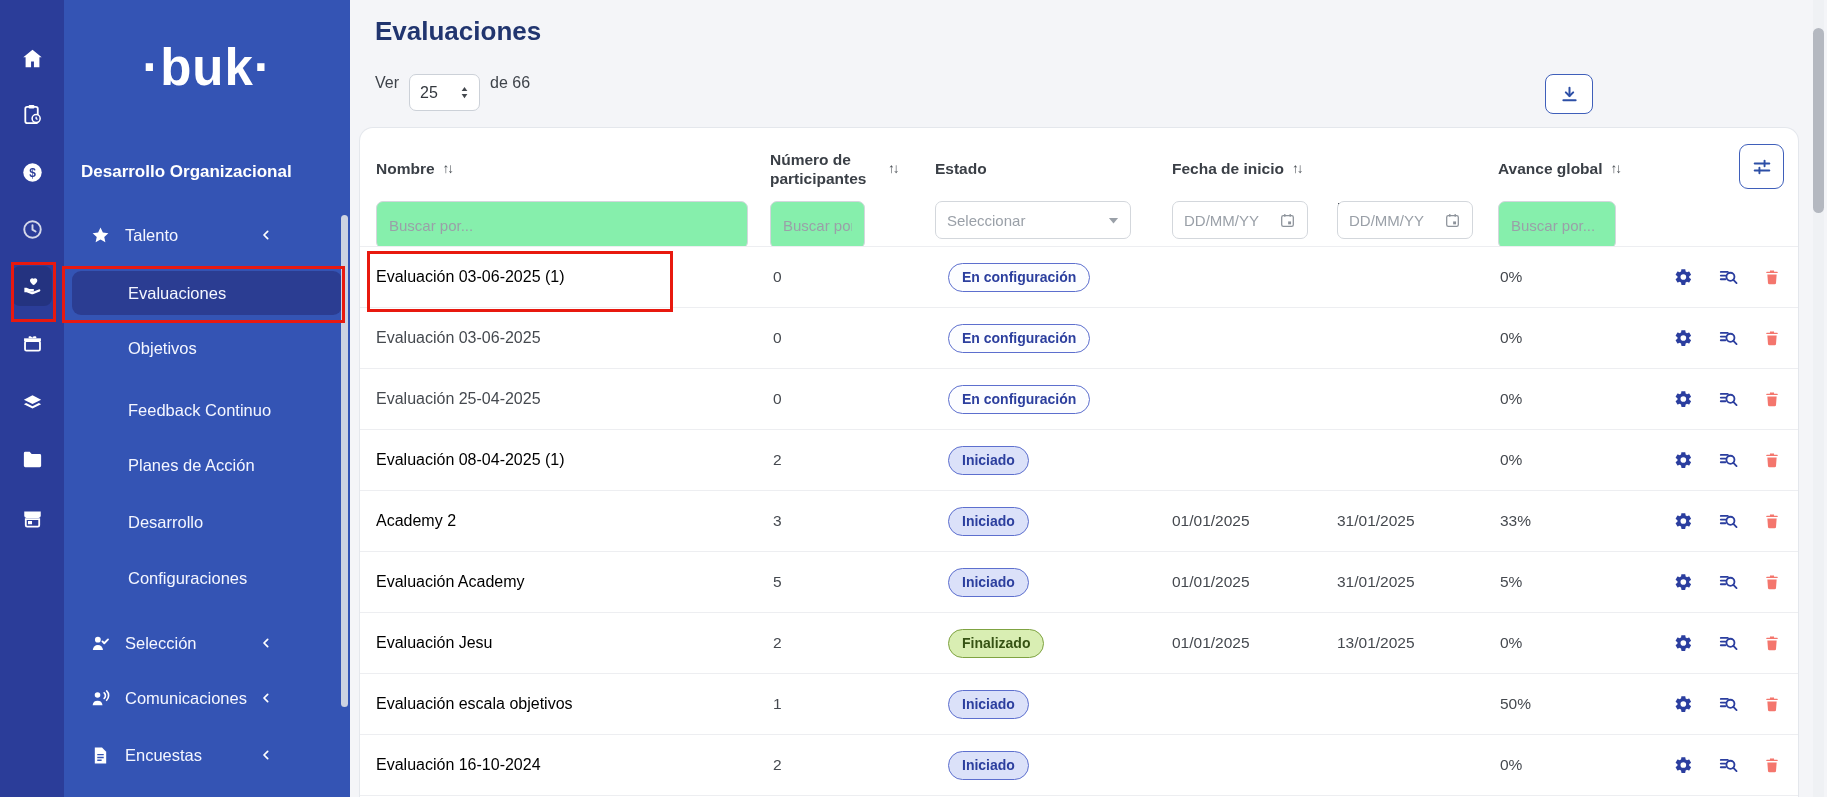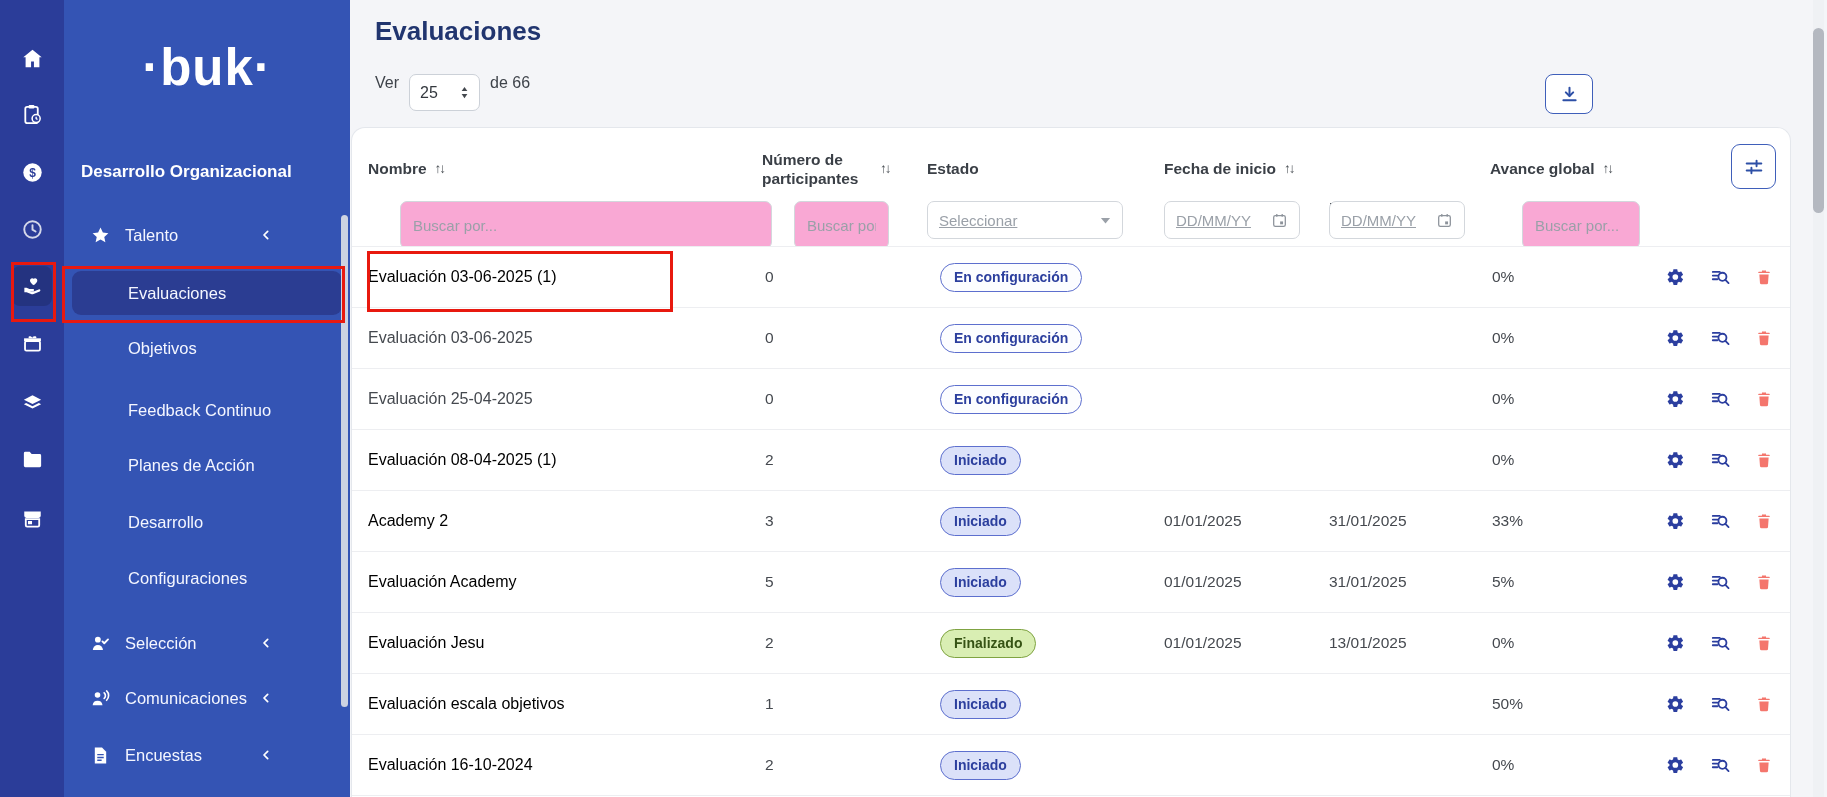--- a/index.html
+++ b/index.html
@@ -48,38 +48,38 @@
   .btn-download { position:absolute; left:1195px; top:74px; width:48px; height:40px; background:#fff;
     border:1.5px solid #3f5fba; border-radius:8px; display:flex; align-items:center; justify-content:center;
     color:#2d4fa6; cursor:pointer; }
   .btn-download svg { width:21px; height:21px; }
   .btn-new { position:absolute; left:1252px; top:74px; width:201px; height:40px; background:#2d4fa6;
     border:none; border-radius:8px; color:#fff; font-size:17px; font-weight:700; font-family:inherit;
     display:flex; align-items:center; justify-content:center; gap:10px; cursor:pointer; }
   .btn-new svg { width:11px; height:8px; margin-top:2px; }
 
   
-  .card { position:absolute; left:1px; top:127px; width:1440px; height:670px; background:#fff;
+  .card { position:absolute; left:9px; top:127px; width:1440px; height:670px; background:#fff;
     border:1px solid #e4e7ec; border-bottom:none; border-radius:14px 14px 0 0; overflow:hidden; }
   .hcell { position:absolute; top:18px; height:46px; display:flex; align-items:center; gap:8px;
     font-size:15.5px; font-weight:700; color:#3a3f46; line-height:1.25; }
   .hcell .sort { font-size:13.5px; font-weight:400; color:#4b5056; letter-spacing:-2px; cursor:pointer; }
   .hc-name { left:16px; }
   .hc-part { left:410px; } .hc-part .hlabel { width:110px; }
   .hc-status { left:575px; }
   .hc-start { left:812px; }
   .hc-end { left:977px;margin-top:48px; } .hc-end .hlabel { width:78px; }
   .hc-prog { left:1138px; }
 
-  .finput { position:absolute; top:73px; height:48px; background:#f9a8d4; border:1px solid #d3d7dc;
-    border-radius:7px; font-family:inherit; font-size:15px; color:#565b61; padding:0 12px; outline:none;margin-left:32px; }
+  .finput { position:absolute; top:73px; height:48px; background:#86efac; border:1px solid #d3d7dc;
+    border-radius:7px; font-family:inherit; font-size:15px; color:#565b61; padding:0 12px; outline:none; }
   .finput::placeholder { color:#9aa0a8; opacity:1; }
   .fbox { position:absolute; top:73px; height:38px; background:#fff; border:1px solid #d3d7dc; border-radius:7px;
     display:flex; align-items:center; justify-content:space-between; padding:0 11px; font-size:15px;
-    color:#9aa0a8; cursor:pointer;text-decoration:underline; }
+    color:#9aa0a8; cursor:pointer; }
   .fbox .cal { color:#8d939b; width:17px; height:17px; }
   .fbox .cal svg { width:17px; height:17px; }
   .fbox .car { color:#9aa0a8; width:11px; height:7px; }
   .f-name { left:16px; width:372px; }
   .f-part { left:410px; width:95px; }
   .f-status { left:575px; width:196px; }
   .f-start { left:812px; width:136px; }
   .f-end { left:977px; width:136px; }
   .f-prog { left:1138px; width:118px; }
 

